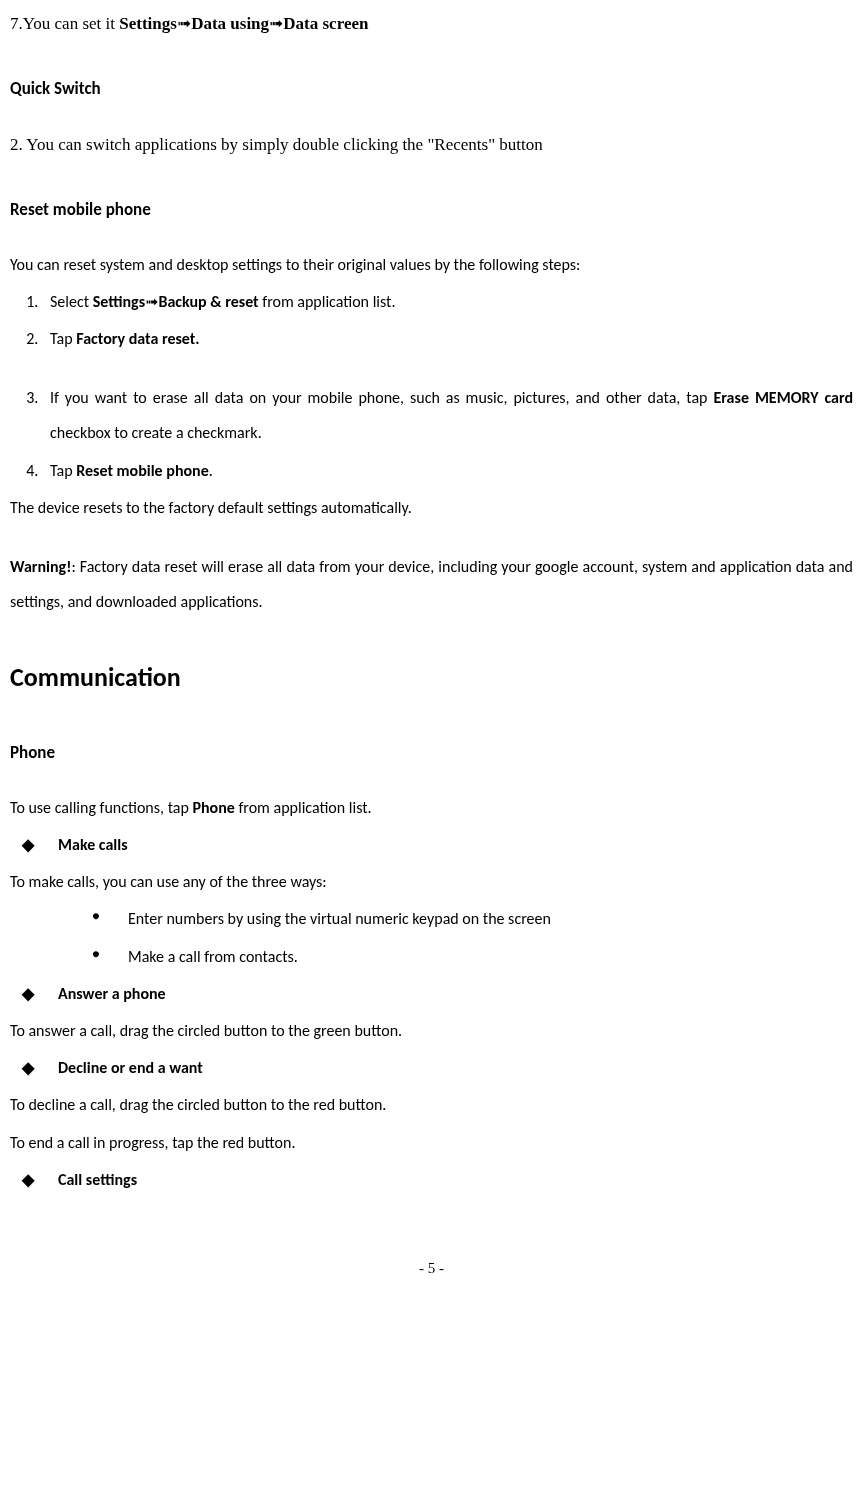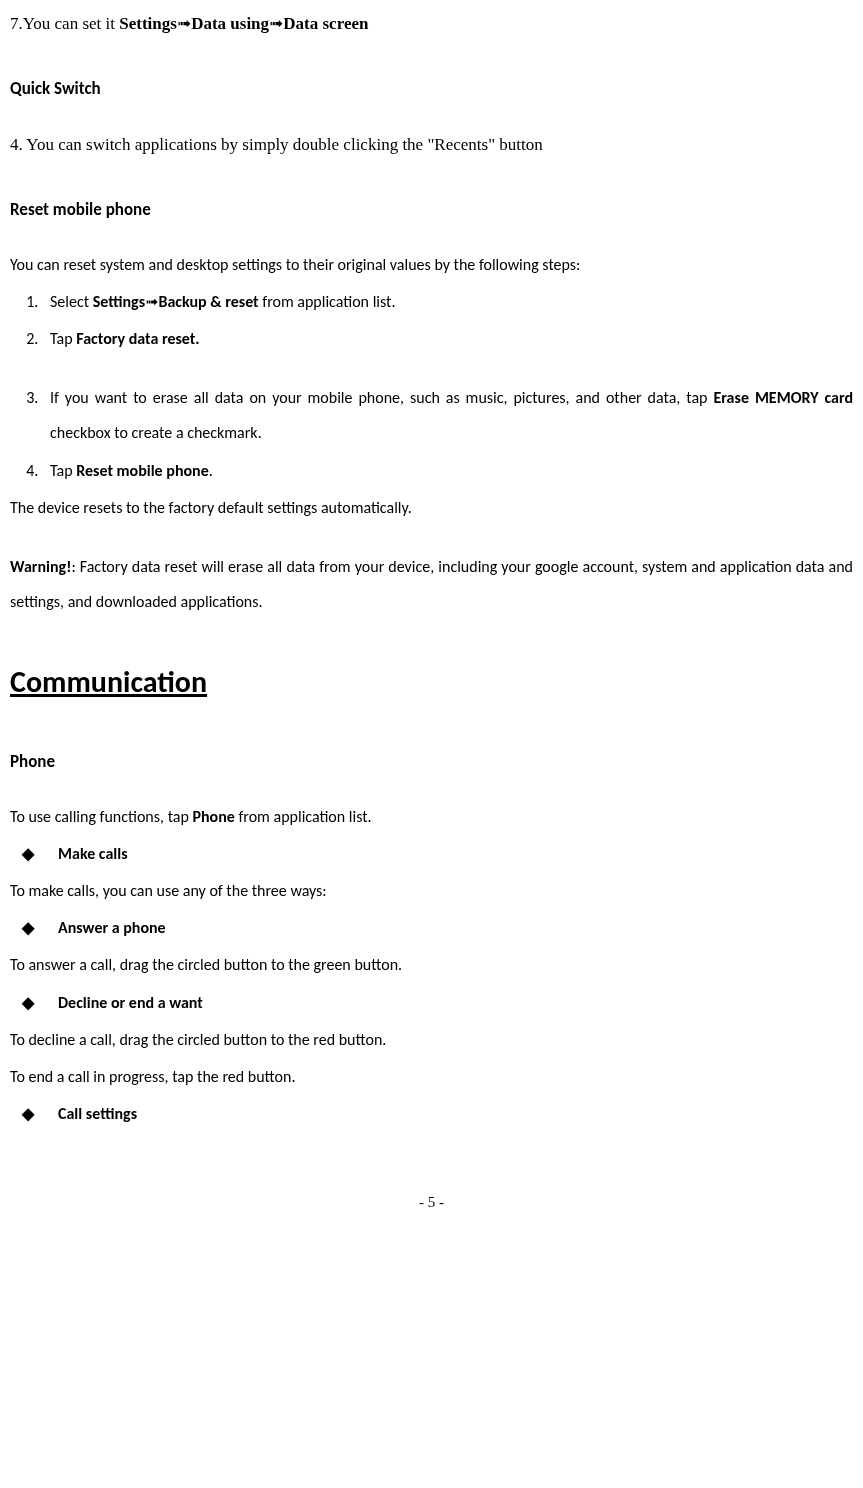--- a/index.html
+++ b/index.html
@@ -15,24 +15,23 @@
     .serif {
       font-family: 'Times New Roman', Times, serif;
       font-size: 17px;
     }
     h2 {
       font-size: 17px;
       font-weight: bold;
       margin: 28px 0 18px 0;
     }
     h1 {
-      font-size: 30px;
+      font-size: 26px;
       font-weight: bold;
       margin: 30px 0 18px 0;
-      text-decoration: underline;
     }
     p {
       margin: 0 0 2px 0;
     }
     .arrow {
       display: inline-block;
       font-family: Arial, sans-serif;
     }
     ol {
       margin: 0;
@@ -86,21 +85,21 @@
     }
   </style>
 </head>
 <body>
 
 <p class="serif">
   <span>7.You can set it </span><b>Settings</b><span class="arrow">➟</span><b>Data using</b><span class="arrow">➟</span><b>Data screen</b>
 </p>
 
 <h2>Quick Switch</h2>
-<p class="serif">4. You can switch applications by simply double clicking the "Recents" button</p>
+<p class="serif">2. You can switch applications by simply double clicking the "Recents" button</p>
 
 <h2>Reset mobile phone</h2>
 <p>You can reset system and desktop settings to their original values by the following steps:</p>
 
 <ol>
   <li>
     <span>Select </span><b>Settings</b><span class="arrow">➟</span><b>Backup &amp; reset</b><span> from application list.</span>
   </li>
   <li>
     <span>Tap </span><b>Factory data reset.</b>
@@ -124,20 +123,22 @@
 
 <p>
   <span>To use calling functions, tap </span><b>Phone</b><span> from application list.</span>
 </p>
 
 <ul class="diamond-list">
   <li>Make calls</li>
 </ul>
 <p>To make calls, you can use any of the three ways:</p>
 <ul class="bullet-list">
+  <li>Enter numbers by using the virtual numeric keypad on the screen</li>
+  <li>Make a call from contacts.</li>
 </ul>
 
 <ul class="diamond-list">
   <li>Answer a phone</li>
 </ul>
 <p>To answer a call, drag the circled button to the green button.</p>
 
 <ul class="diamond-list">
   <li>Decline or end a want</li>
 </ul>

